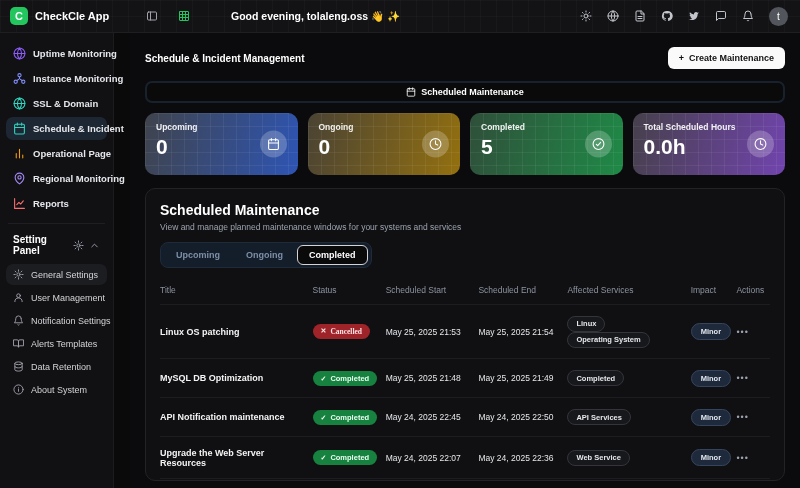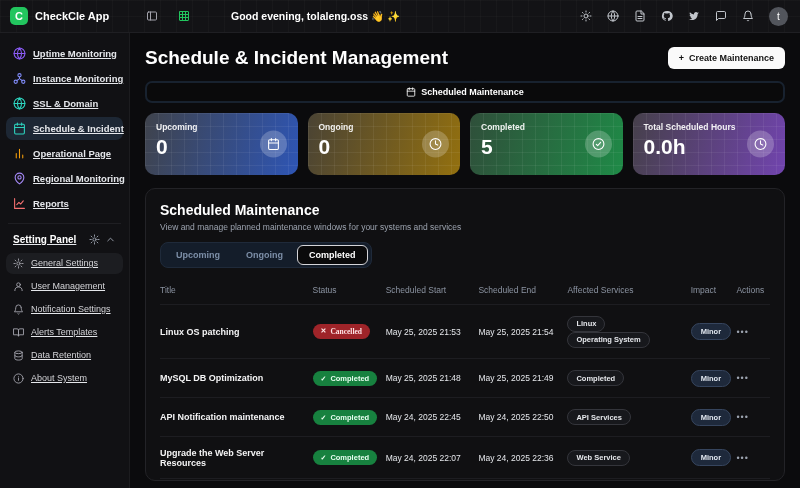--- a/index.html
+++ b/index.html
@@ -26,41 +26,41 @@
   .topbar-left { display:flex; align-items:center; gap:20px; padding-left:16px; }
   .tool-ic { color:#a1a1aa; cursor:pointer; }
   .tool-ic.green { color:#22c55e; }
   .greeting { font-size:10.5px; font-weight:bold; color:#fff; margin-left:21px; white-space:nowrap; }
   .topbar-right { margin-left:auto; display:flex; align-items:center; gap:15px; padding-right:12px; }
   .hicon { color:#c2c6cc; cursor:pointer; display:inline-flex; }
   .avatar { width:19px; height:19px; border-radius:50%; background:#52555c; color:#fff;
     font-size:10px; display:flex; align-items:center; justify-content:center; }
 
   
-  .sidebar { position:absolute; top:33px; left:0; bottom:0; width:130px; background:#111114;
-    border-right:1px solid #1c1c1f; padding:9px 6px;text-decoration:underline; }
+  .sidebar { position:absolute; top:33px; left:0; bottom:0; width:114px; background:#111114;
+    border-right:1px solid #1c1c1f; padding:9px 6px; }
   .nav-item { display:flex; align-items:center; gap:7px; padding:5px 7px; border-radius:7px;
     font-size:9.5px; font-weight:600; color:#e5e7eb; margin-bottom:2px; cursor:pointer; white-space:nowrap; }
   .nav-item.active { background:#1d2734; }
   .nav-item .icon { width:13px; height:13px; }
   .c-purple{color:#8b5cf6;} .c-indigo{color:#818cf8;} .c-teal{color:#2dd4bf;} .c-orange{color:#f59e0b;} .c-violet{color:#a78bfa;} .c-red{color:#f87171;}
   .side-divider { border-top:1px solid #1f1f23; margin:8px 2px 8px; }
   .panel-head { display:flex; align-items:center; justify-content:space-between; padding:2px 7px 8px; }
   .panel-title { font-size:10px; font-weight:bold; color:#fff; }
   .panel-icons { display:flex; gap:5px; color:#9ca3af; }
-  .set-item { display:flex; gap:7px; padding:5px 7px; border-radius:7px;
+  .set-item { display:flex; align-items:center; gap:7px; padding:5px 7px; border-radius:7px;
     font-size:9px; font-weight:500; color:#d4d4d8; margin-bottom:2px; cursor:pointer; white-space:nowrap; }
   .set-item.active { background:#1c1d21; }
   .set-item .icon { width:11px; height:11px; color:#a1a1aa; }
 
   
   .main { position:absolute; top:33px; left:130px; right:0; bottom:0; background:#0b0b0d;
     padding:14px 15px 0; overflow:hidden; }
   .title-row { display:flex; align-items:center; justify-content:space-between; }
-  .page-title { font-size:19px; font-weight:bold; color:#fff; }
+  .page-title { font-size:10px; font-weight:bold; color:#fff; }
   .create-btn { background:#fafafa; color:#111; font-size:9px; font-weight:600; border:none;
     border-radius:6px; padding:6px 11px; display:inline-flex; align-items:center; gap:5px; cursor:pointer; }
 
   .seg-tabs { margin-top:12px; background:#18222f; border-radius:7px; padding:2px; display:flex; height:22px; }
   .seg-tab { flex:1; display:flex; align-items:center; justify-content:center; gap:5px;
     font-size:9px; color:#8b9bb0; border-radius:5px; cursor:pointer; }
   .seg-tab.active { background:#0a0a0b; color:#fff; font-weight:600; }
   .seg-tab .icon { width:10px; height:10px; }
 
   .stats { margin-top:10px; display:grid; grid-template-columns:repeat(4,1fr); gap:10px; }

